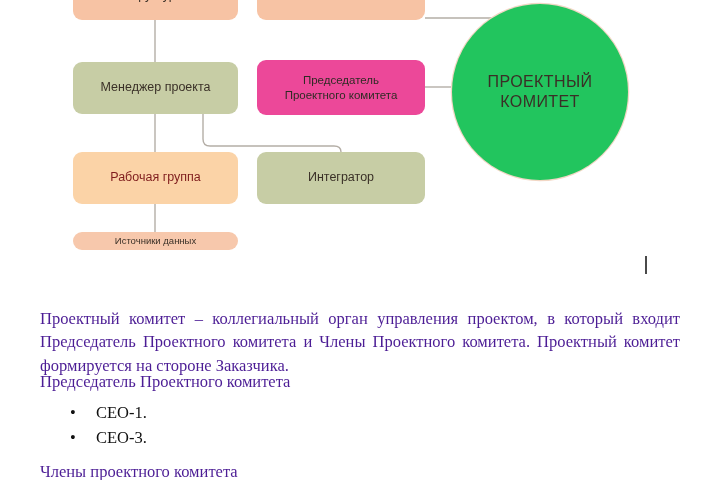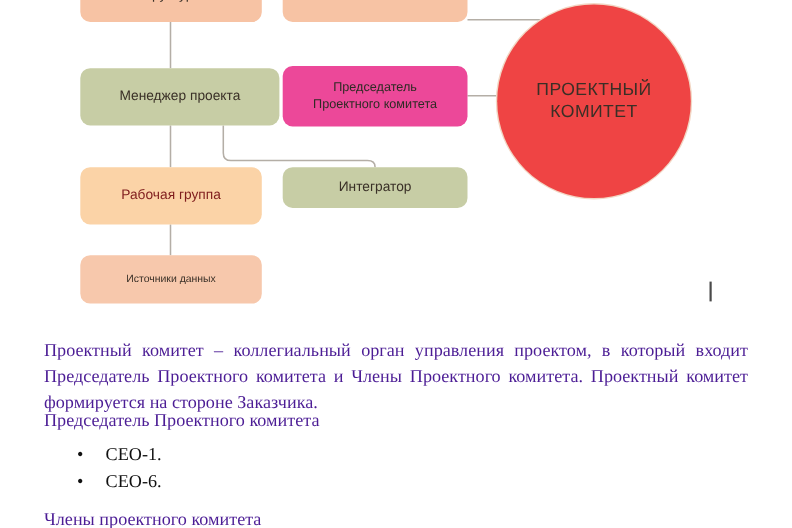--- a/index.html
+++ b/index.html
@@ -115,38 +115,38 @@
     </g>
   </svg>
 
   <svg width="720" height="272" viewBox="0 0 720 272">
     <circle cx="540" cy="92" r="88" fill="none" stroke="#f2d7c5" stroke-width="2.5"></circle>
   </svg>
 
   <div id="node-layer">
       <div class="node box" style="left: 73px; top: -28px; width: 165px; height: 48px; background: rgb(247, 195, 164); color: rgb(58, 48, 39); font-size: 12.5px;">структуры</div>
       <div class="node box" style="left: 257px; top: -28px; width: 168px; height: 48px; background: rgb(247, 195, 164); color: rgb(58, 48, 39); font-size: 12.5px;">комитета</div>
-      <div class="node box" style="left: 73px; top: 62px; width: 181px; height: 52px; background: rgb(199, 205, 165); color: rgb(58, 48, 39); font-size: 12.5px;">Менеджер проекта</div>
+      <div class="node box" style="left: 73px; top: 62px; width: 165px; height: 52px; background: rgb(199, 205, 165); color: rgb(58, 48, 39); font-size: 12.5px;">Менеджер проекта</div>
       <div class="node box" style="left: 257px; top: 60px; width: 168px; height: 55px; background: #ec4899; color: rgb(46, 43, 36); font-size: 11.5px;">Председатель
 Проектного комитета</div>
       <div class="node box" style="left: 73px; top: 152px; width: 165px; height: 52px; background: rgb(251, 211, 167); color: #7f1d1d; font-size: 12.5px;">Рабочая группа</div>
-      <div class="node box" style="left: 257px; top: 152px; width: 168px; height: 37px; background: rgb(199, 205, 165); color: rgb(58, 48, 39); font-size: 12.5px;">Интегратор</div>
-      <div class="node box" style="left: 73px; top: 232px; width: 165px; height: 44px; background: rgb(247, 200, 172); color: rgb(58, 48, 39); font-size: 9.5px;">Источники данных</div>
-      <div class="node circle" style="left: 452px; top: 4px; width: 176px; height: 176px; background: #ef4444; color: rgb(58, 47, 38); font-size: 16px;">ПРОЕКТНЫЙ
+      <div class="node box" style="left: 257px; top: 152px; width: 168px; height: 52px; background: rgb(199, 205, 165); color: rgb(58, 48, 39); font-size: 12.5px;">Интегратор</div>
+      <div class="node box" style="left: 73px; top: 232px; width: 165px; height: 18px; background: rgb(247, 200, 172); color: rgb(58, 48, 39); font-size: 9.5px;">Источники данных</div>
+      <div class="node circle" style="left: 452px; top: 4px; width: 176px; height: 176px; background: #22c55e; color: rgb(58, 47, 38); font-size: 16px;">ПРОЕКТНЫЙ
 КОМИТЕТ</div>
     </div>
 </div>
 
 <div id="doc">
 
   <p class="para justify" style="left:40px; top:18px; width:640px;">Проектный комитет – коллегиальный орган управления проектом, в который входит Председатель Проектного комитета и Члены Проектного комитета. Проектный комитет формируется на стороне Заказчика.</p>
 
   <p class="para" style="left:40px; top:98px; width:640px; margin:0;">Председатель Проектного комитета</p>
 
   <ul class="bullets" id="bullet-list" style="left:70px; top:128px; width:400px;">
       <li><span class="dot">•</span><span>CEO-1.</span></li>
-      <li><span class="dot">•</span><span>CEO-6.</span></li>
+      <li><span class="dot">•</span><span>CEO-3.</span></li>
     </ul>
 
   <p class="para" style="left:40px; top:188px; width:640px; margin:0;">Члены проектного комитета</p>
 </div>
 
 <div id="caret" style="left: 645px; top: 256px; height: 18px;"></div>
 
 </body></html>

